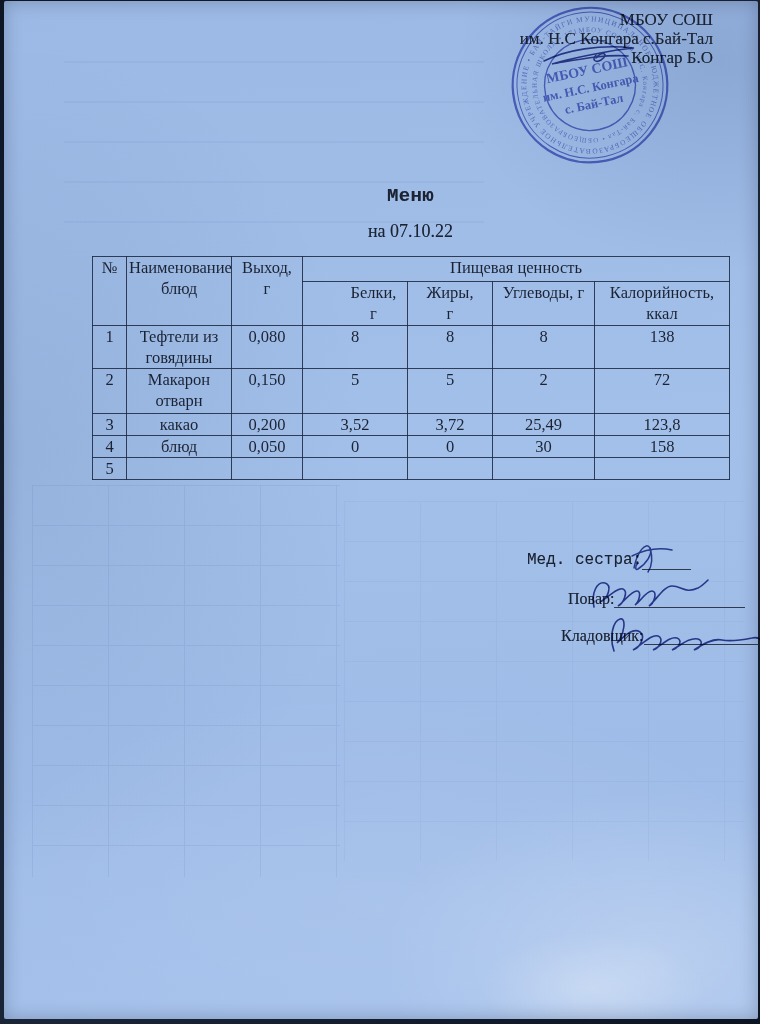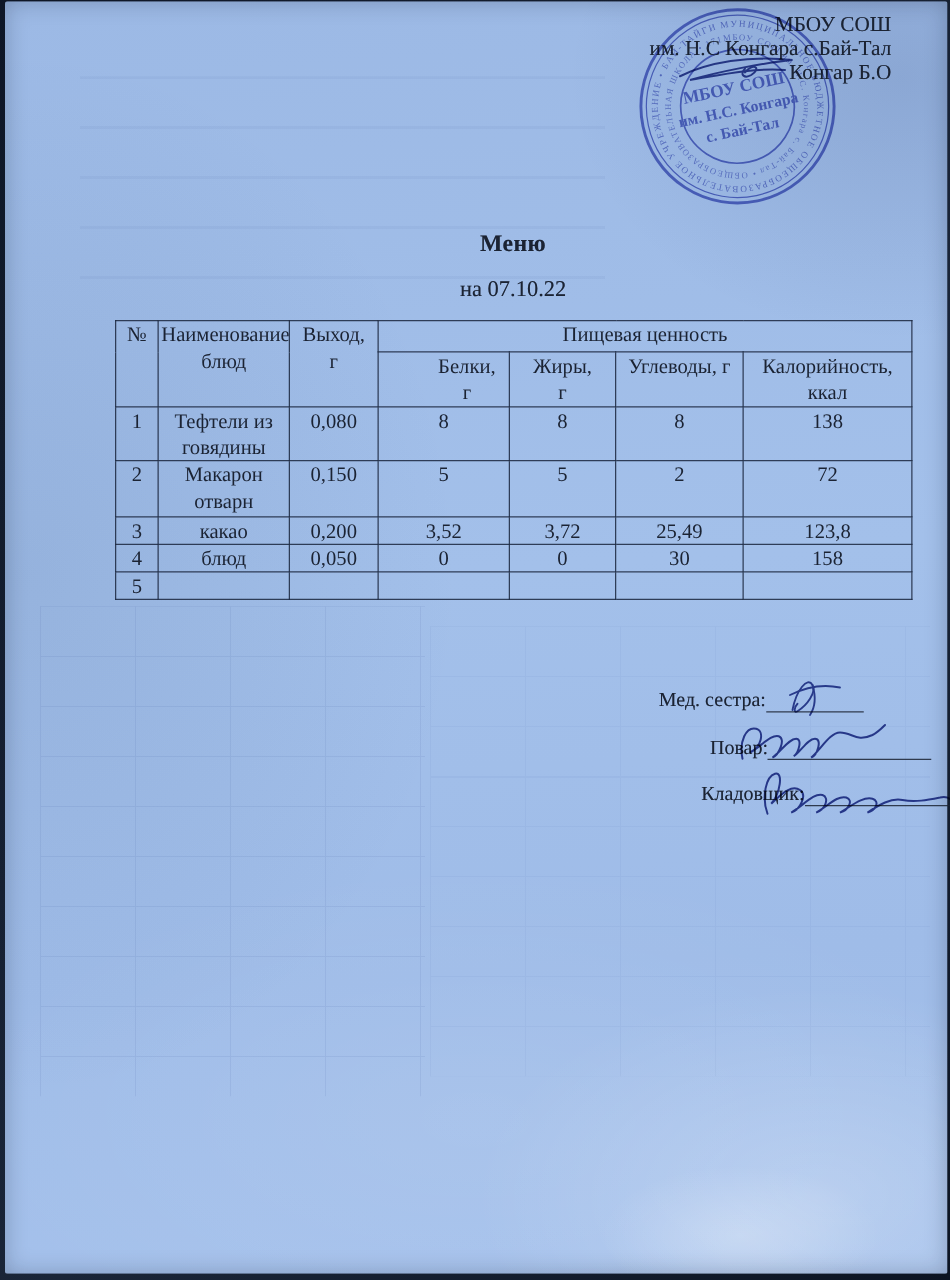--- a/index.html
+++ b/index.html
@@ -20,21 +20,21 @@
     box-shadow:inset 0 0 18px rgba(10,20,40,.25);
   }
   .doc-text{color:#1b2333;text-shadow:0 0 .5px rgba(27,35,51,.45);}
   
   #corner-header{position:absolute;top:9px;right:45px;text-align:right;font-size:17px;line-height:19px;}
   
   #stamp{position:absolute;left:498px;top:2px;width:176px;height:170px;mix-blend-mode:multiply;opacity:.88;}
   #pen-flourish{position:absolute;left:536px;top:40px;width:104px;height:34px;mix-blend-mode:multiply;}
   
   #title-block{position:absolute;left:88px;top:184px;width:637px;text-align:center;}
-  #menu-title{font-weight:bold;font-size:19px;letter-spacing:.3px;}
+  #menu-title{font-weight:bold;font-size:19px;letter-spacing:.3px;font-family:Liberation Mono, monospace;}
   #menu-date{font-size:18px;margin-top:14px;}
   
   #menu-table{
     position:absolute;left:88px;top:255px;width:637px;border-collapse:collapse;
     font-size:16.5px;line-height:21px;color:#1b2333;table-layout:fixed;
   }
   #menu-table td,#menu-table th{
     border:1px solid rgba(30,42,66,.88);padding:0 2px;text-align:center;vertical-align:top;
     font-weight:normal;overflow:hidden;
   }
@@ -171,21 +171,21 @@
         <td></td>
         <td></td>
         <td></td>
         <td></td>
         <td></td>
         <td></td>
       </tr>
     </tbody>
       </table>
 
-    <div class="sig-line doc-text" style="left:523px;top:550px;width:164px;">
+    <div class="sig-line doc-text" style="left:523px;top:550px;width:164px;font-family:Liberation Mono, monospace;">
       <span>Мед. сестра:</span>
       <span class="sig-rule" style="flex:1"></span>
     </div>
     <svg class="sig-svg" style="left:620px;top:536px;width:58px;height:38px;" viewBox="0 0 58 38">
       <g fill="none" stroke="#2a3a8c" stroke-width="1.5" stroke-linecap="round" opacity="0.9">
         <path d="M10,31 C13,15 22,4 26,11 C29,17 22,27 14,32 C11,34 11,29 14,26"></path>
         <path d="M8,19 C20,13 34,10 48,13"></path>
         <path d="M26,11 C29,21 28,29 24,35"></path>
       </g>
     </svg>

